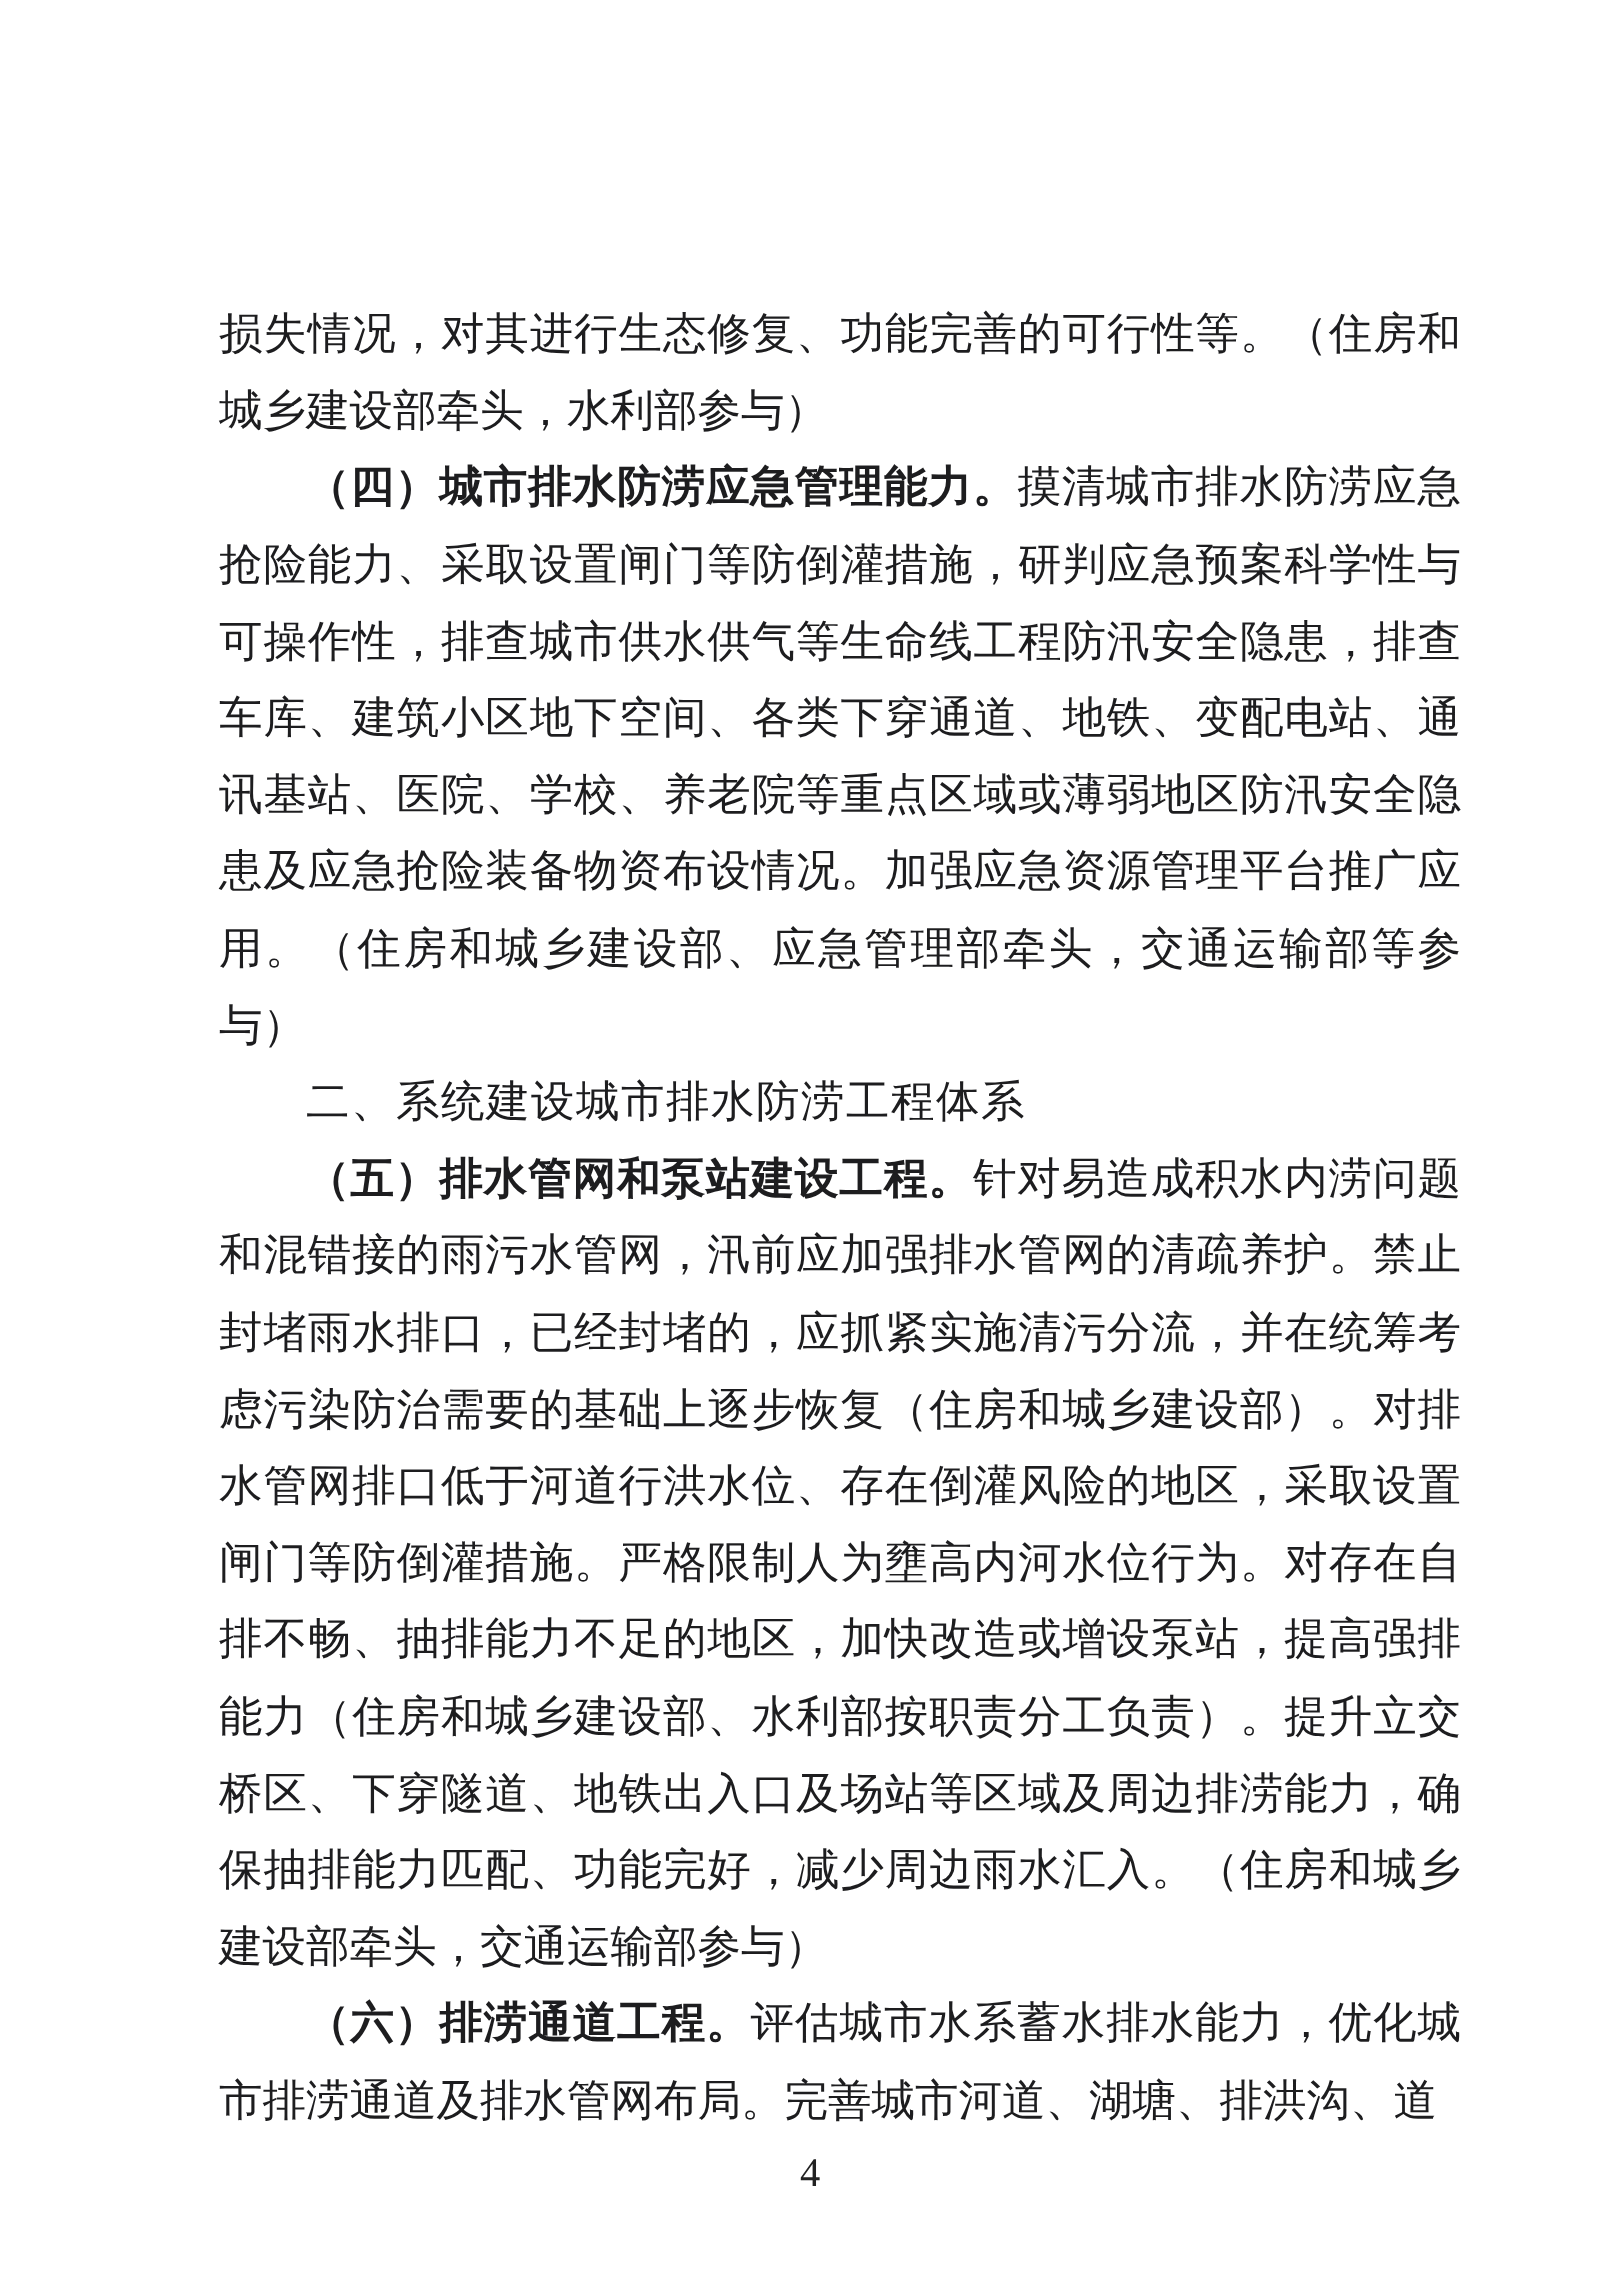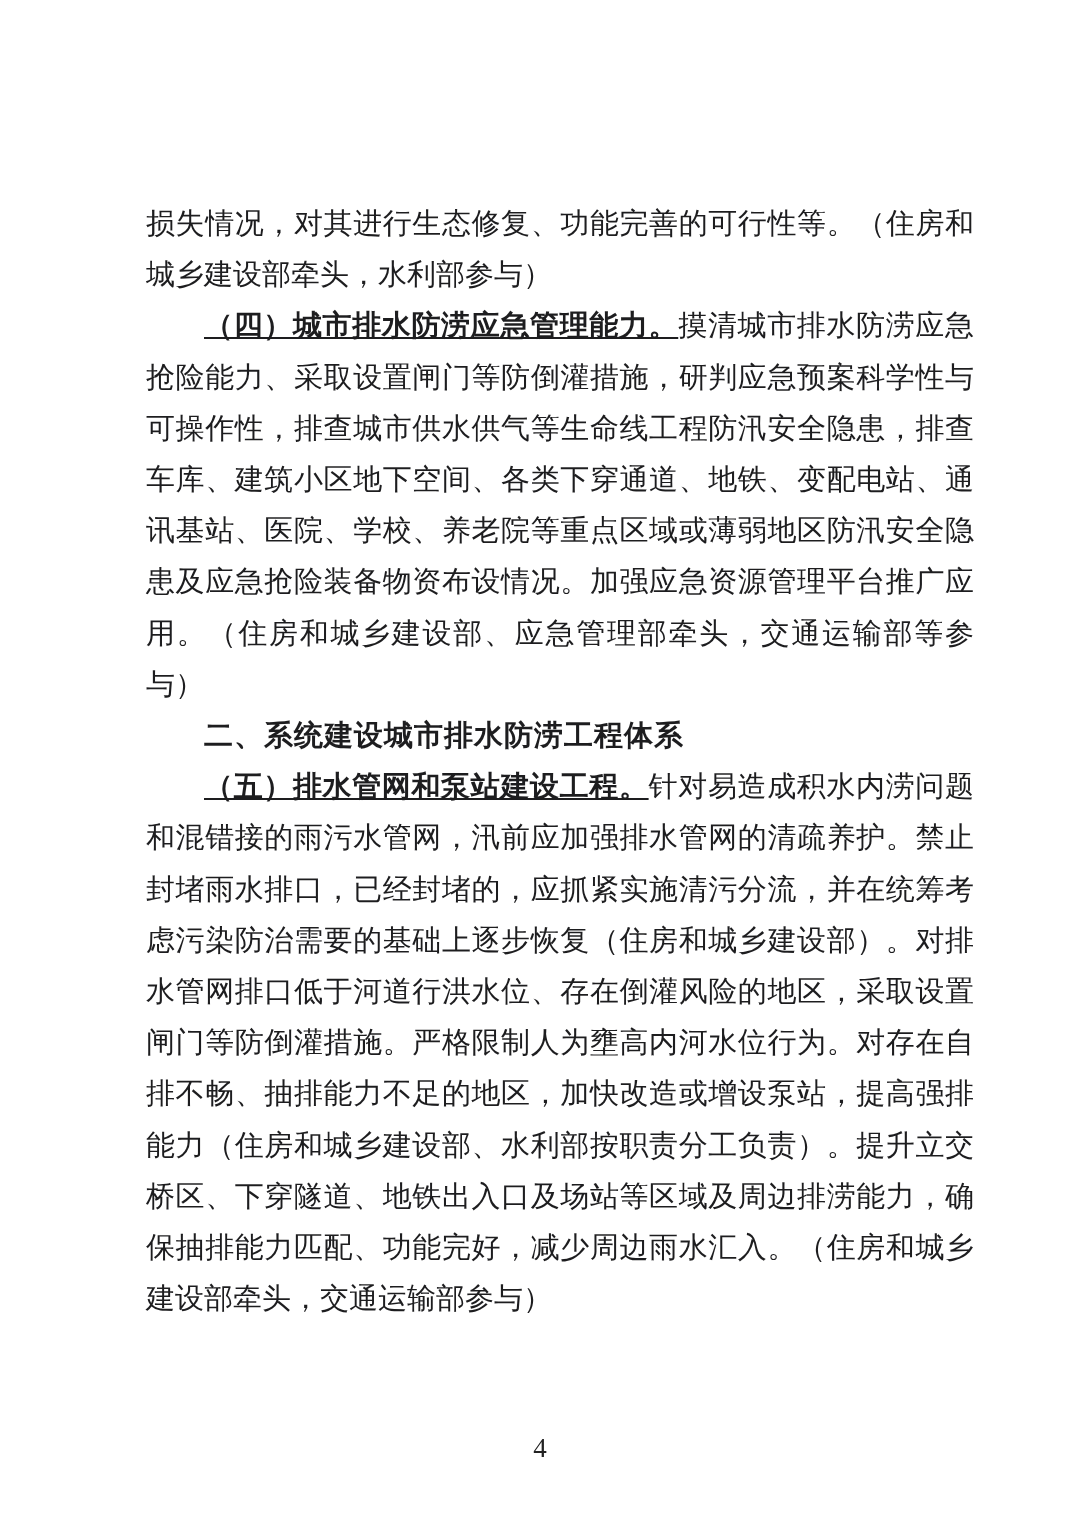--- a/index.html
+++ b/index.html
@@ -37,24 +37,23 @@
   }
   .para.indent {
     text-indent: 2em;
   }
   .seg-body {
     font-weight: normal;
     margin-top: 12px;
   }
   .seg-title {
     font-weight: bold;
-    text-decoration: underline;
   }
   .seg-hei {
-    font-weight: bold;
+    font-weight: normal;
     font-family: "Liberation Sans", "DejaVu Sans", sans-serif;
     letter-spacing: 1px;
   }
   .seg-dept {
     font-weight: normal;
   }
   .page-number {
     position: absolute;
     top: 1433px;
     left: 0;
@@ -67,15 +66,16 @@
 </style>
 </head>
 <body>
 
 <div class="page">
   <div class="doc-body" id="doc-body">
       <p class="para"><span class="seg-body">损失情况，对其进行生态修复、功能完善的可行性等。</span><span class="seg-dept">（住房和城乡建设部牵头，水利部参与）</span></p>
       <p class="para indent"><span class="seg-title">（四）城市排水防涝应急管理能力。</span><span class="seg-body">摸清城市排水防涝应急抢险能力、采取设置闸门等防倒灌措施，研判应急预案科学性与可操作性，排查城市供水供气等生命线工程防汛安全隐患，排查车库、建筑小区地下空间、各类下穿通道、地铁、变配电站、通讯基站、医院、学校、养老院等重点区域或薄弱地区防汛安全隐患及应急抢险装备物资布设情况。加强应急资源管理平台推广应用。</span><span class="seg-dept">（住房和城乡建设部、应急管理部牵头，交通运输部等参与）</span></p>
       <p class="para indent"><span class="seg-hei">二、系统建设城市排水防涝工程体系</span></p>
       <p class="para indent"><span class="seg-title">（五）排水管网和泵站建设工程。</span><span class="seg-body">针对易造成积水内涝问题和混错接的雨污水管网，汛前应加强排水管网的清疏养护。禁止封堵雨水排口，已经封堵的，应抓紧实施清污分流，并在统筹考虑污染防治需要的基础上逐步恢复</span><span class="seg-dept">（住房和城乡建设部）</span><span class="seg-body">。对排水管网排口低于河道行洪水位、存在倒灌风险的地区，采取设置闸门等防倒灌措施。严格限制人为壅高内河水位行为。对存在自排不畅、抽排能力不足的地区，加快改造或增设泵站，提高强排能力</span><span class="seg-dept">（住房和城乡建设部、水利部按职责分工负责）</span><span class="seg-body">。提升立交桥区、下穿隧道、地铁出入口及场站等区域及周边排涝能力，确保抽排能力匹配、功能完好，减少周边雨水汇入。</span><span class="seg-dept">（住房和城乡建设部牵头，交通运输部参与）</span></p>
+      <p class="para indent"><span class="seg-title">（六）排涝通道工程。</span><span class="seg-body">评估城市水系蓄水排水能力，优化城市排涝通道及排水管网布局。完善城市河道、湖塘、排洪沟、道</span></p>
     </div>
   <div class="page-number">4</div>
 </div>
 
 </body></html>

